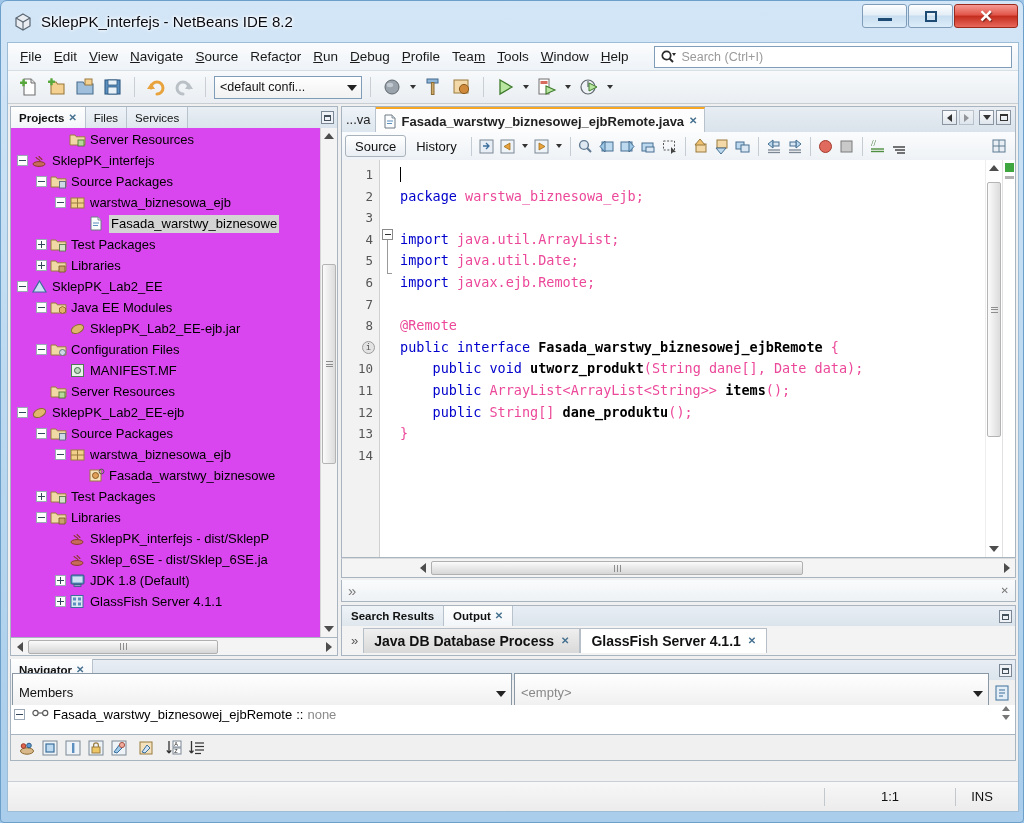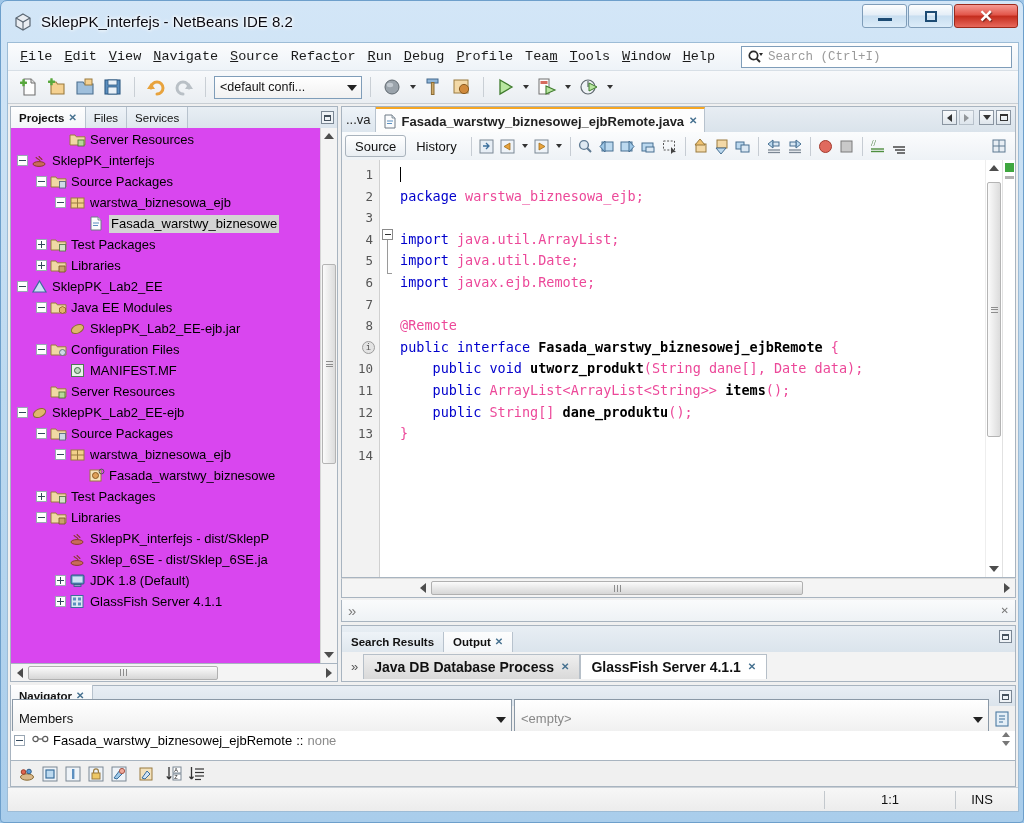--- a/index.html
+++ b/index.html
@@ -67,21 +67,20 @@
     border: 1px solid #9dbcd6;
     display: flex; flex-direction: column;
   }
 
   
   .menubar {
     height: 28px; display:flex; align-items:center;
     background: linear-gradient(180deg,#fbfcfd 0%, #eef3f8 100%);
     border-bottom: 1px solid #d7dfe6;
     padding-left: 6px;
-    font-family: Liberation Mono, monospace;
   }
   .menu-item {
     font-size: 13.5px; color:#1a1a1a; padding: 3px 6px; white-space: nowrap;
   }
   .menu-item u { text-decoration: underline; }
   .searchbox {
     margin-left: 20px; margin-right: 6px;
     flex: 1;
     height: 22px;
     background: #fff;
@@ -288,21 +287,21 @@
   .inspector {
     height:22px; border:1px solid #a8b4c0; border-top:none;
     background:linear-gradient(180deg,#fafbfc,#eef2f5);
     display:flex; align-items:center; padding:0 6px; position:relative;
     font-size:13px; color:#777; flex:none; margin-top:2px;
   }
 
   
   .outputwrap { margin-top:3px; flex:none; }
   .outtabs {
-    height:27px; display:flex; align-items:flex-end; position:relative;
+    height:21px; display:flex; position:relative;
     background:linear-gradient(180deg,#e8eef4,#dbe4ec);
     border:1px solid #a8b4c0; border-bottom:none;
   }
   .otab { height:20px; display:flex; align-items:center; gap:4px; padding:0 9px;
           font-size:11.5px; border-right:1px solid #b7c2cd;
           background:linear-gradient(180deg,#eef3f8,#dfe7ee); font-weight:bold; color:#111; }
   .otab.active { background:linear-gradient(180deg,#fdfdfd,#f3f6f9); }
   .outbody {
     height:30px; display:flex; align-items:center; gap:0;
     border:1px solid #a8b4c0; border-top:none; background:#f3f3f3; padding-left:4px;
@@ -337,24 +336,24 @@
     display:flex; align-items:flex-start; padding-top:2px; position:relative; overflow:hidden;
   }
   .navbtnrow {
     height:26px; display:flex; align-items:center; gap:3px;
     border:1px solid #a8b4c0; border-top:none; background:#f0f0f0; padding-left:6px;
   }
   .nbtn { width:20px; height:20px; display:flex; align-items:center; justify-content:center; }
 
   
   .statusbar {
-    height:24px; display:flex; align-items:center;
+    height:30px; display:flex; align-items:center;
     background:linear-gradient(180deg,#f7f7f7,#ececec);
     border-top:1px solid #c9cfd5; flex:none;
-    font-size:13px; color:#111;
+    font-size:13px; color:#111;margin-top:20px;
   }
   .st-sep { width:1px; height:18px; background:#c3c8cd; }
   .st-cell { display:flex; align-items:center; justify-content:center; height:100%; }
 </style>
 </head>
 <body>
 
 <div class="window">
 
   <div class="titlebar">

